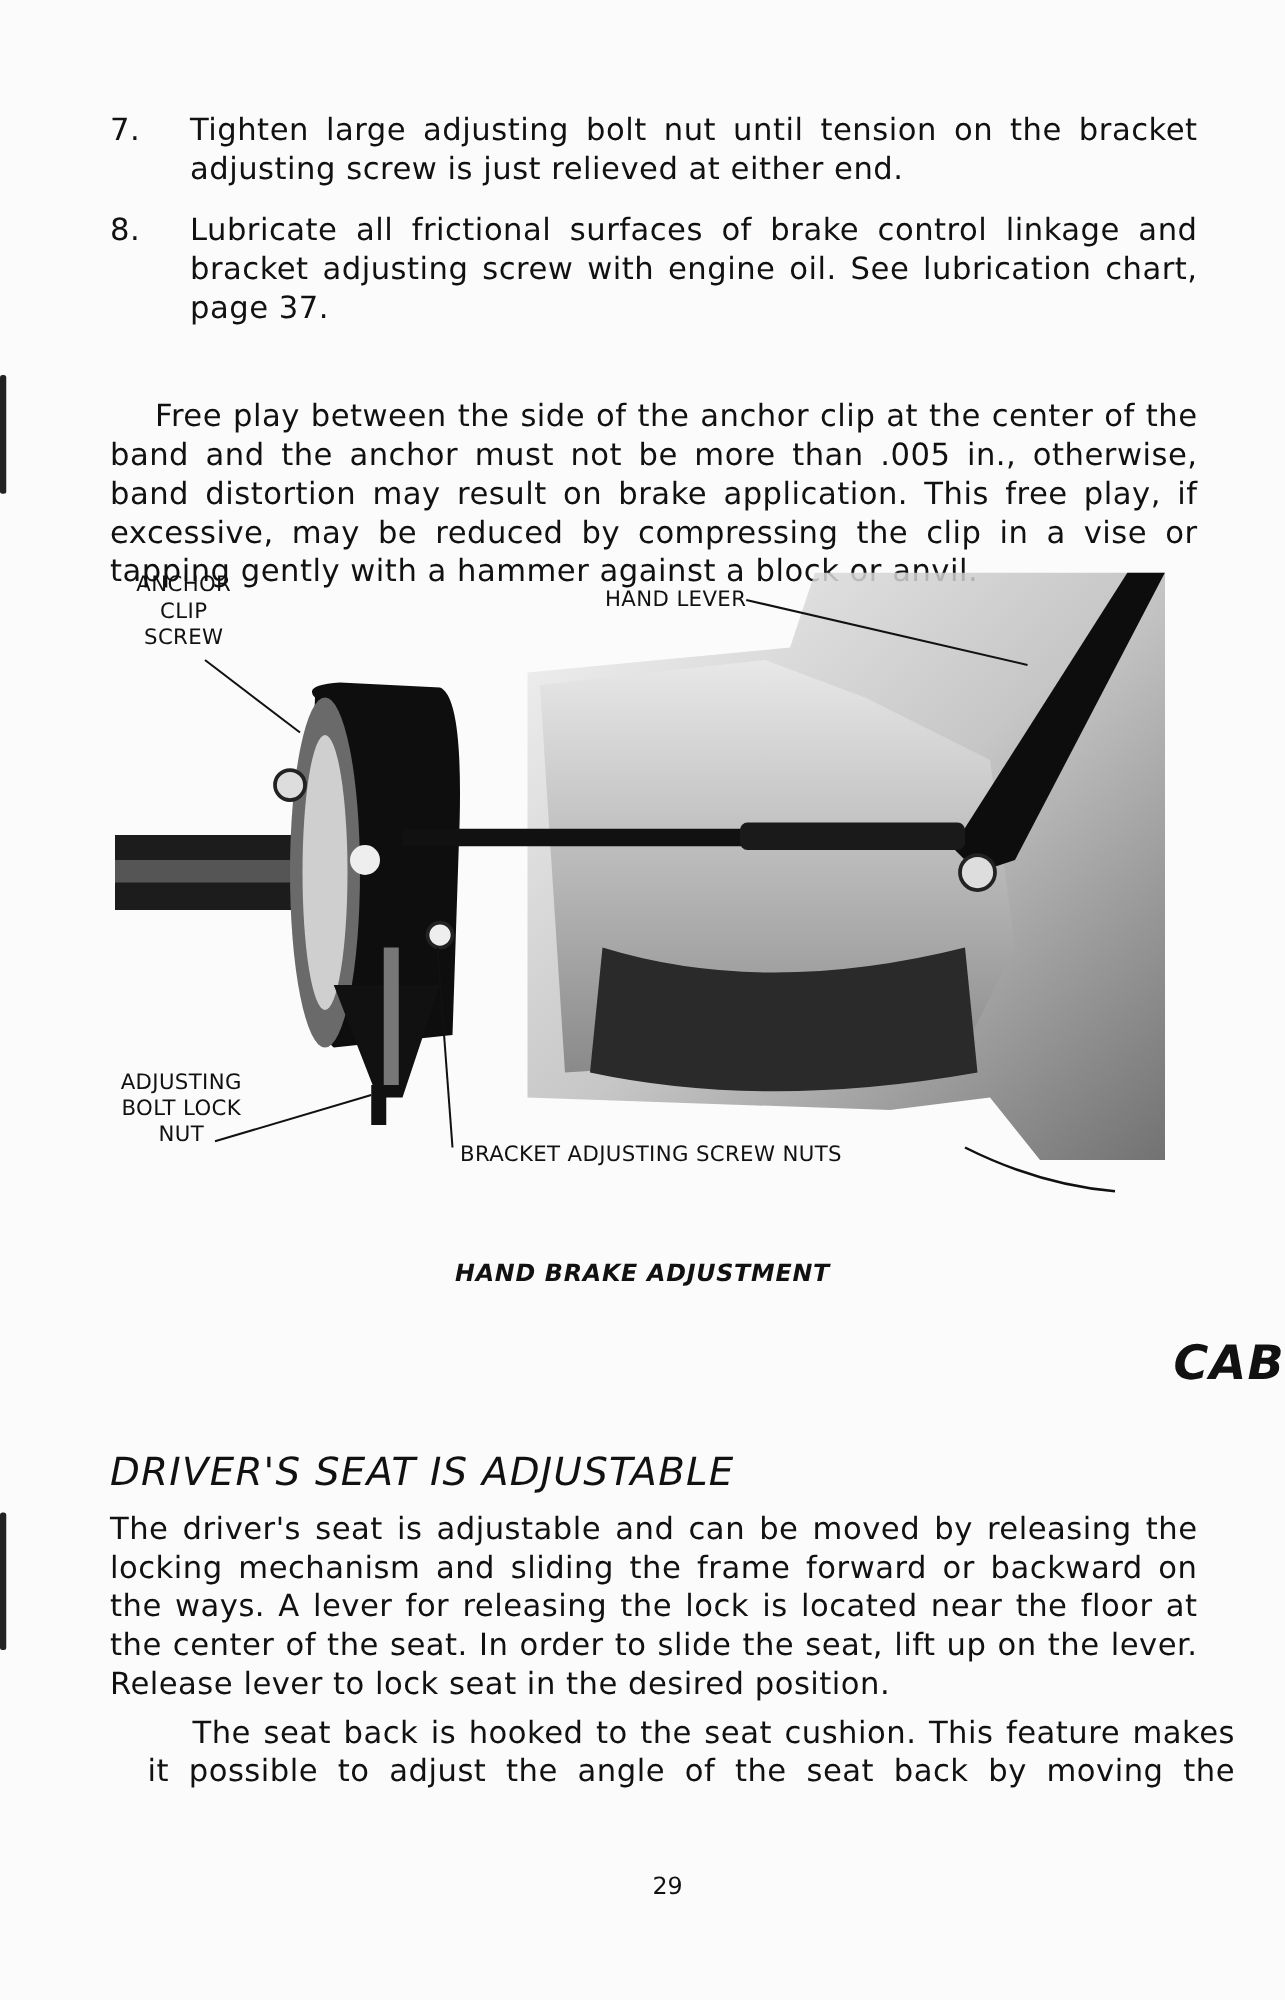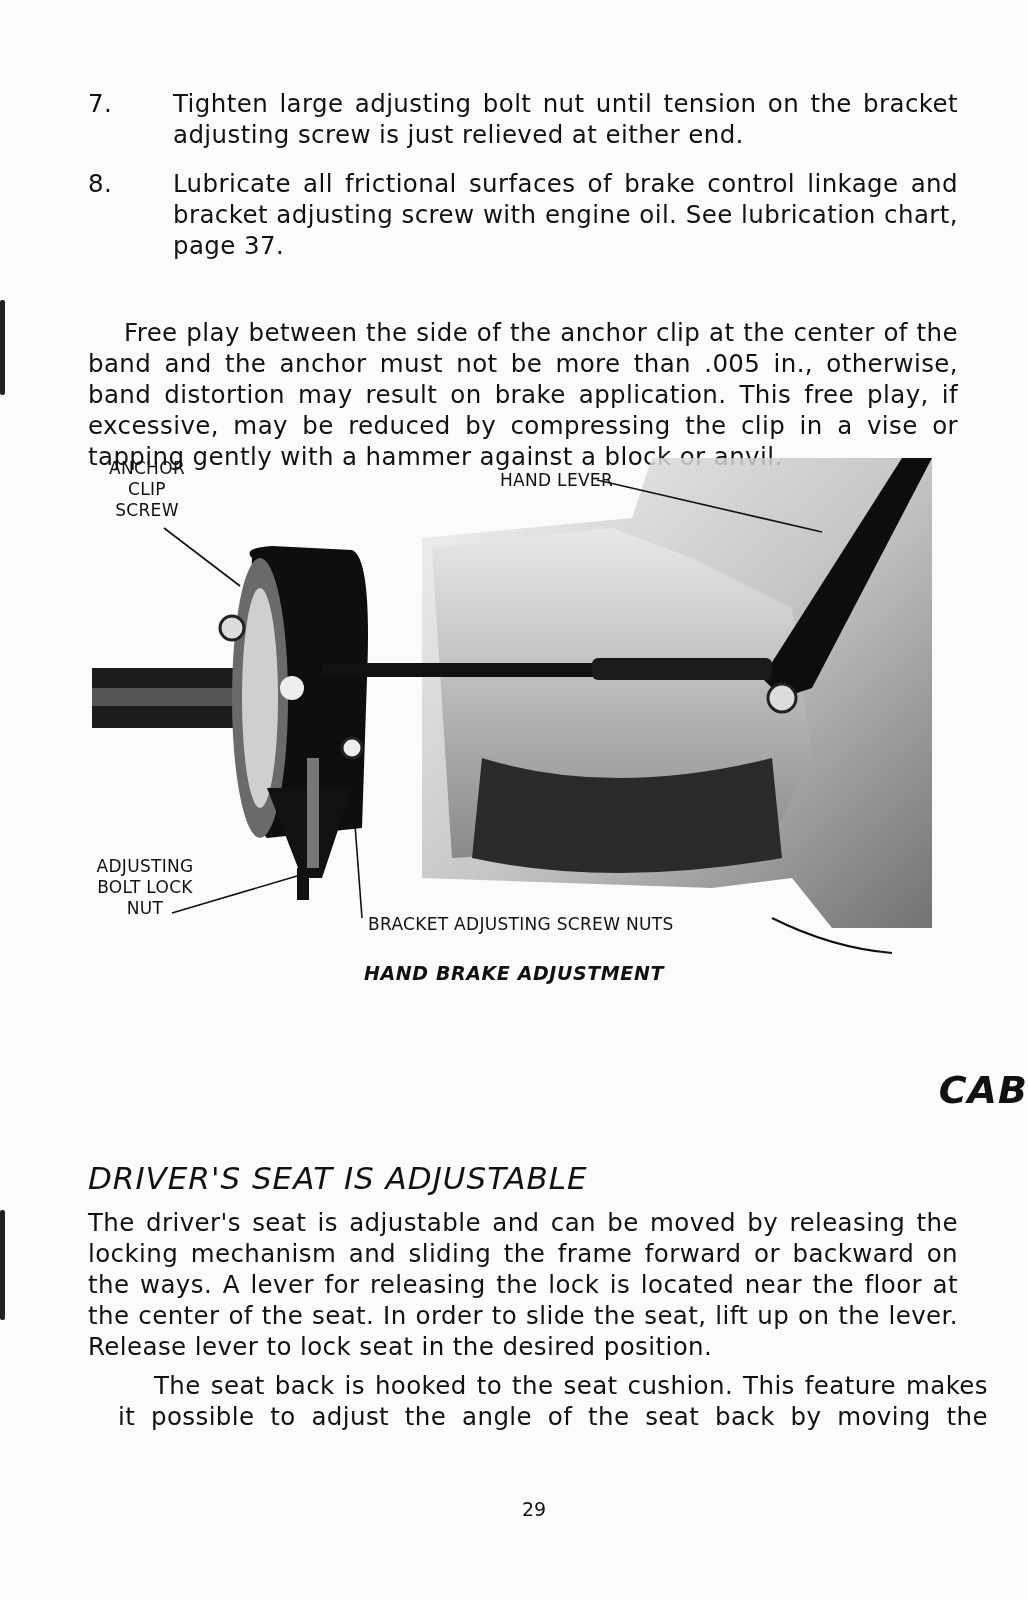--- a/index.html
+++ b/index.html
@@ -3,25 +3,25 @@
 <meta charset="utf-8">
 <style>
   html, body { margin:0; padding:0; }
   body {
     width:1028px; height:1600px; background:#fbfbfb; position:relative; overflow:hidden;
     font-family:"DejaVu Sans", sans-serif; color:#111;
   }
   .p { position:absolute; left:88px; width:870px; font-size:24.5px; line-height:31px; letter-spacing:0.4px; text-align:justify; }
   .item { position:absolute; left:88px; width:870px; font-size:24.5px; line-height:31px; letter-spacing:0.4px; }
   .item .num { position:absolute; left:0; top:0; }
-  .item .txt { margin-left:85px; text-align:justify; }
+  .item .txt { margin-left:64px; text-align:justify; }
   .indent { text-indent:36px; }
   .figure { position:absolute; left:92px; top:458px; width:864px; height:540px; }
   .callout { position:absolute; font-size:17px; line-height:21px; letter-spacing:0.3px; text-align:center; }
-  .caption { position:absolute; left:0; width:1028px; top:962px; text-align:center; font-weight:bold; font-style:italic; font-size:19px; letter-spacing:0.6px; }
+  .caption { position:absolute; left:0; width:1028px; top:1008px; text-align:center; font-weight:bold; font-style:italic; font-size:19px; letter-spacing:0.6px; }
   .section-title { position:absolute; left:0; width:1028px; top:1068px; text-align:right; font-weight:bold; font-style:italic; font-size:38px; letter-spacing:1px; }
   .subhead { position:absolute; left:88px; top:1160px; font-style:italic; font-size:31px; letter-spacing:1px; }
   .pagenum { position:absolute; left:0; width:1028px; top:1498px; text-align:center; font-size:19px;padding-left:20px; }
   .margin-mark { position:absolute; left:0; width:5px; background:#222; border-radius:2px; }
 </style>
 </head>
 <body>
 
 <div class="margin-mark" style="top:300px;height:95px;"></div>
 <div class="margin-mark" style="top:1210px;height:110px;"></div>
@@ -80,21 +80,21 @@
     <line x1="72" y1="70" x2="148" y2="128" stroke="#111" stroke-width="1.6"></line>
     <line x1="505" y1="22" x2="730" y2="74" stroke="#111" stroke-width="1.6"></line>
     <line x1="80" y1="455" x2="205" y2="418" stroke="#111" stroke-width="1.6"></line>
     <line x1="270" y1="460" x2="258" y2="300" stroke="#111" stroke-width="1.6"></line>
     <path d="M680,460 Q740,490 800,495" stroke="#111" stroke-width="2" fill="none"></path>
   </svg>
 
   <div class="callout" style="left:0;top:0;width:110px;white-space:pre-line;">ANCHOR
 CLIP
 SCREW</div>
-  <div class="callout" style="left:392px;top:12px;margin-left:16px;">HAND LEVER</div>
+  <div class="callout" style="left:392px;top:12px;">HAND LEVER</div>
   <div class="callout" style="left:-12px;top:398px;width:130px;white-space:pre-line;">ADJUSTING
 BOLT LOCK
 NUT</div>
   <div class="callout" style="left:276px;top:456px;">BRACKET ADJUSTING SCREW NUTS</div>
 </div>
 
 <div class="caption">HAND BRAKE ADJUSTMENT</div>
 
 <div class="section-title">CAB</div>
 

